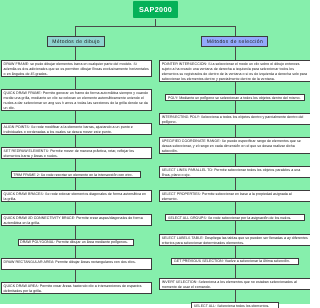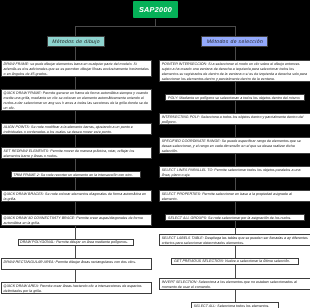--- a/index.html
+++ b/index.html
@@ -1,20 +1,20 @@
 <!DOCTYPE html>
 <html><head>
 <meta charset="utf-8">
 <style>
   html,body{margin:0;padding:0;background:#fff;}
   body{width:310px;height:308px;overflow:hidden;
        font-family:"Liberation Sans","DejaVu Sans",sans-serif;
        -webkit-font-smoothing:antialiased;text-rendering:geometricPrecision;}
-  #stage{position:relative;width:310px;height:228px;background:#000000;
-          filter:saturate(1);font-style:italic;}
+  #stage{position:relative;width:310px;height:304px;background:#86efac;
+          filter:saturate(1);}
   .node{position:absolute;box-sizing:border-box;border:1px solid #3c3c3c;
         background:#fff;color:#1a1a1a;}
   .txt{position:absolute;left:1.6px;right:1.6px;top:0.5px;
        font-size:3.6px;line-height:5.0px;letter-spacing:0.02px;}
   .root{position:absolute;background:#05b158;border:none;border-radius:1px;
         color:#fff;font-weight:bold;font-size:7.2px;text-align:center;
         display:flex;align-items:center;justify-content:center;letter-spacing:0.35px;}
   .hdr{position:absolute;box-sizing:border-box;border:1px solid #3c3c3c;
        font-size:5.0px;display:flex;align-items:center;justify-content:center;color:#202020;letter-spacing:0.40px;}
   .hdr.teal{background:#8ed4cf;}

